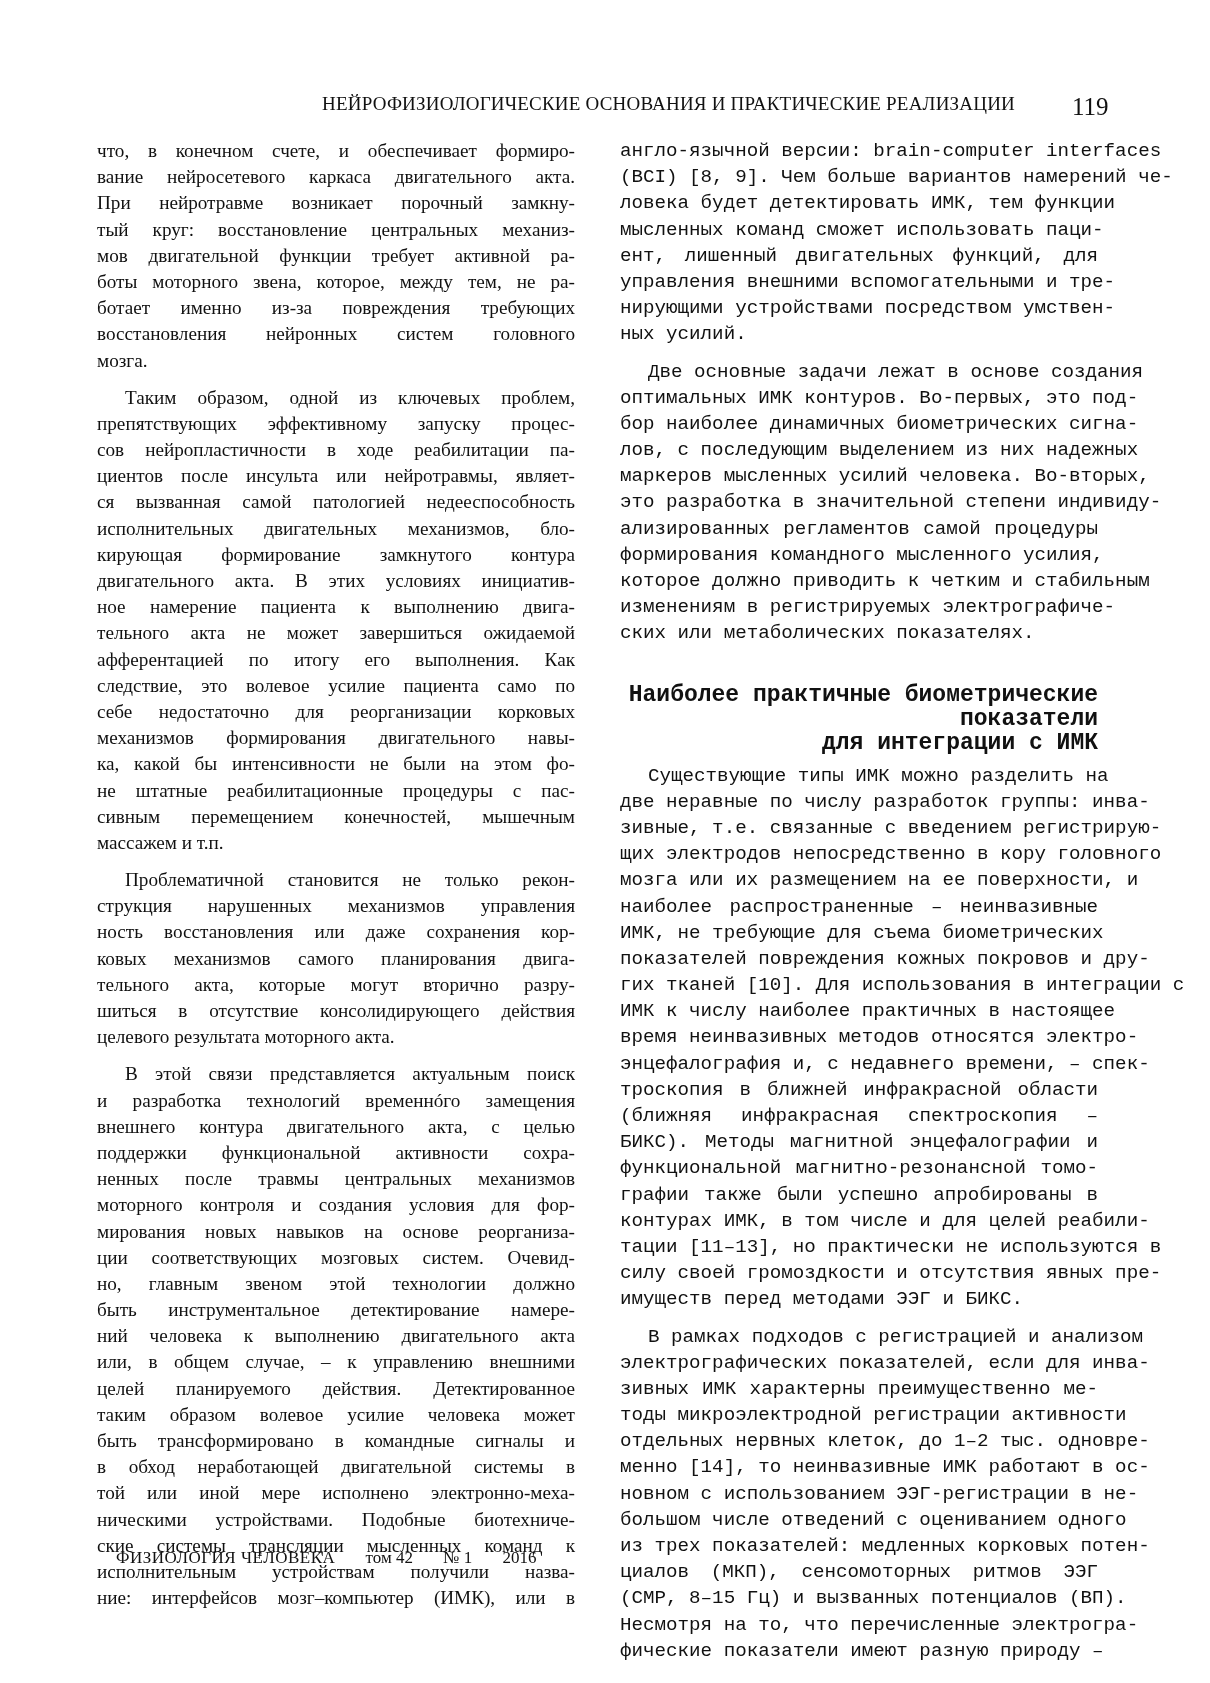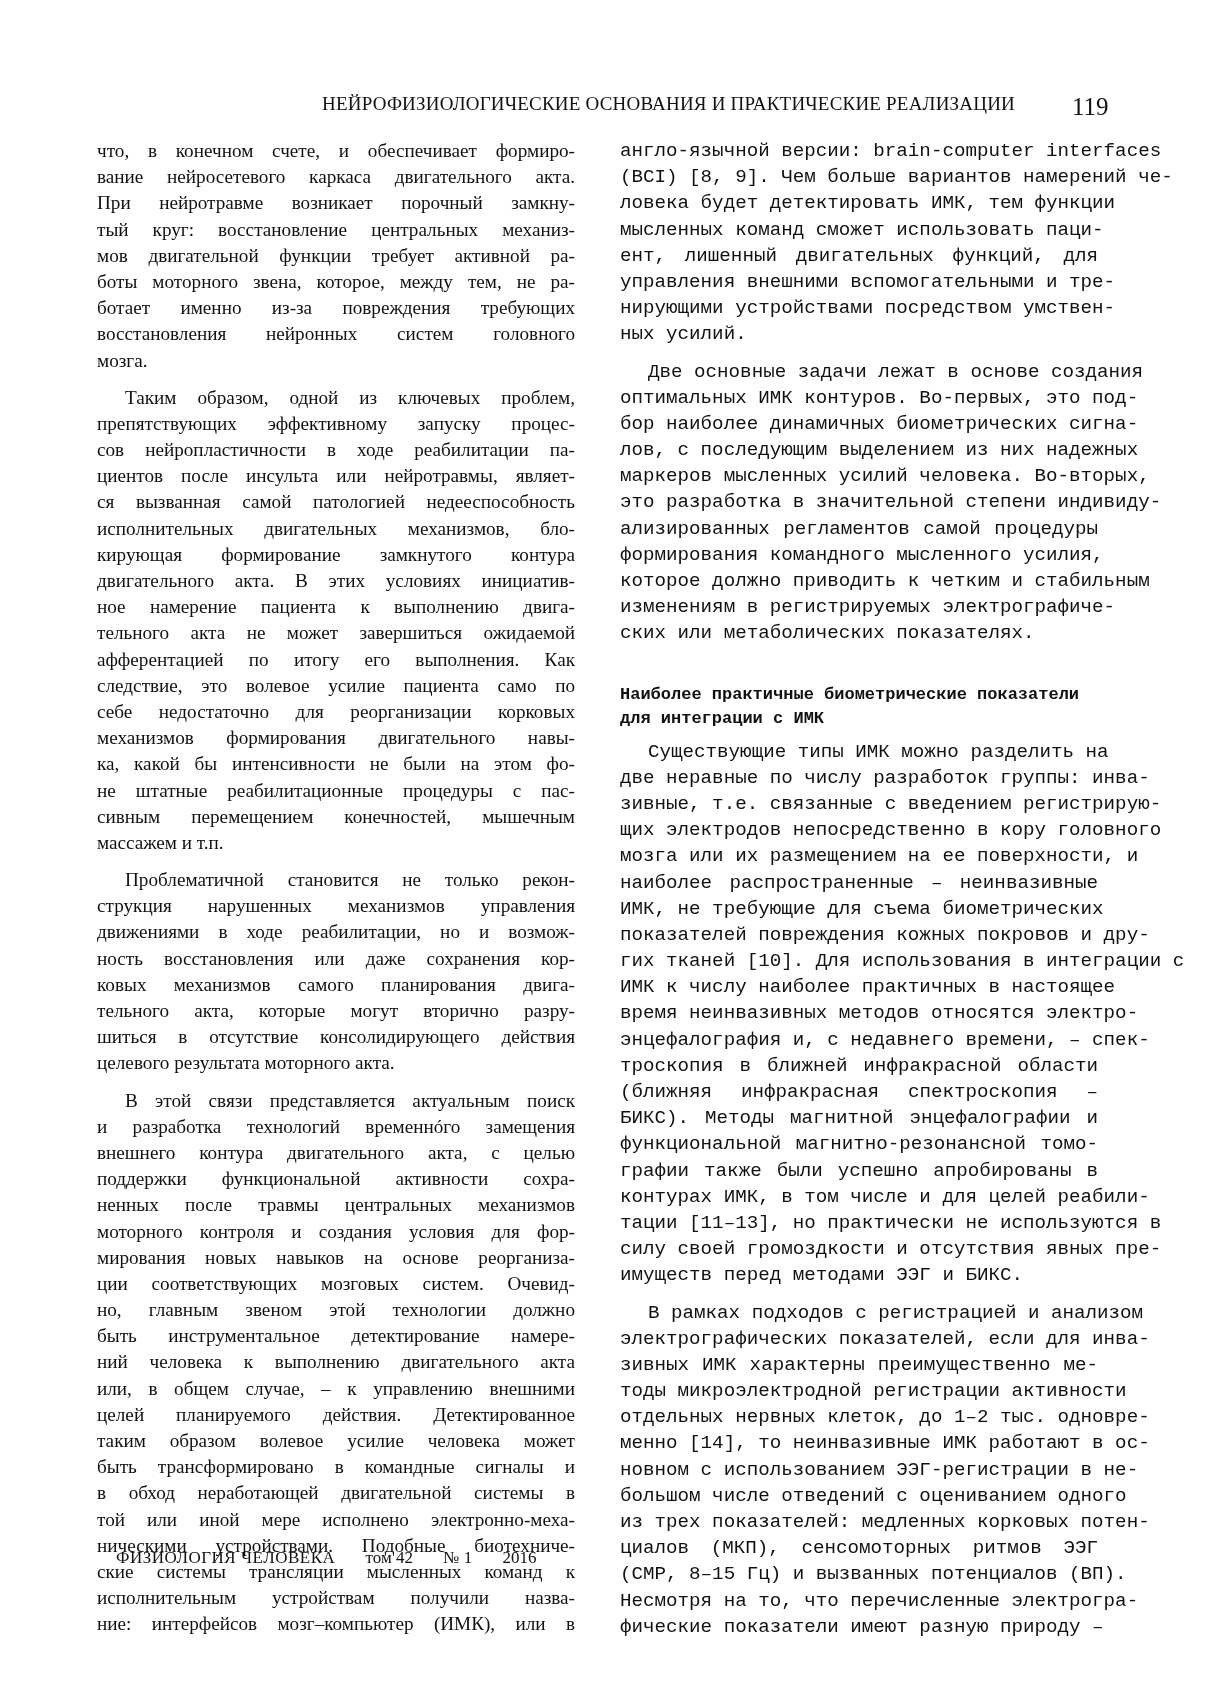--- a/index.html
+++ b/index.html
@@ -9,21 +9,21 @@
          font-size: 19px; letter-spacing: 0.2px; text-align: right; white-space: nowrap; }
   .page-number { position: absolute; top: 93px; left: 1072px; font-size: 25px; }
   .col { position: absolute; top: 138px; width: 478px; font-size: 19.2px; line-height: 26.2px;
          text-align: justify; }
   .col.left { left: 88px; margin-left: 9px; }
   .col.right { left: 620px; font-family: Liberation Mono, monospace; }
   .line { display: block; text-align: justify; text-align-last: justify; white-space: nowrap; height: 26.2px; }
   .line.last { text-align-last: left; }
   .line.indent { padding-left: 28px; }
   .para-gap { height: 11px; }
-  .heading { font-weight: bold; text-align: left; font-size: 17px; line-height: 24px; }
+  .heading { font-weight: bold; text-align: right; font-size: 23px; line-height: 24px; }
   .heading-gap-top { height: 36px; }
   .heading-gap-bottom { height: 8px; }
   .footer { position: absolute; top: 1548px; left: 116px; font-size: 17px; white-space: nowrap; }
   .footer span { margin-right: 26px; }
   .footer .journal { letter-spacing: 0.5px; }
 </style>
 </head>
 <body>
 
 <div class="running-head">НЕЙРОФИЗИОЛОГИЧЕСКИЕ ОСНОВАНИЯ И ПРАКТИЧЕСКИЕ РЕАЛИЗАЦИИ</div>
@@ -59,21 +59,20 @@
       <span class="line">механизмов формирования двигательного навы-</span>
       <span class="line">ка, какой бы интенсивности не были на этом фо-</span>
       <span class="line">не штатные реабилитационные процедуры с пас-</span>
       <span class="line">сивным перемещением конечностей, мышечным</span>
       <span class="line last">массажем и т.п.</span>
     </div>
     <div class="para-gap"></div>
     <div>
       <span class="line indent">Проблематичной становится не только рекон-</span>
       <span class="line">струкция нарушенных механизмов управления</span>
-      <span class="line">движениями в ходе реабилитации, но и возмож-</span>
       <span class="line">ность восстановления или даже сохранения кор-</span>
       <span class="line">ковых механизмов самого планирования двига-</span>
       <span class="line">тельного акта, которые могут вторично разру-</span>
       <span class="line">шиться в отсутствие консолидирующего действия</span>
       <span class="line last">целевого результата моторного акта.</span>
     </div>
     <div class="para-gap"></div>
     <div>
       <span class="line indent">В этой связи представляется актуальным поиск</span>
       <span class="line">и разработка технологий временнóго замещения</span>

